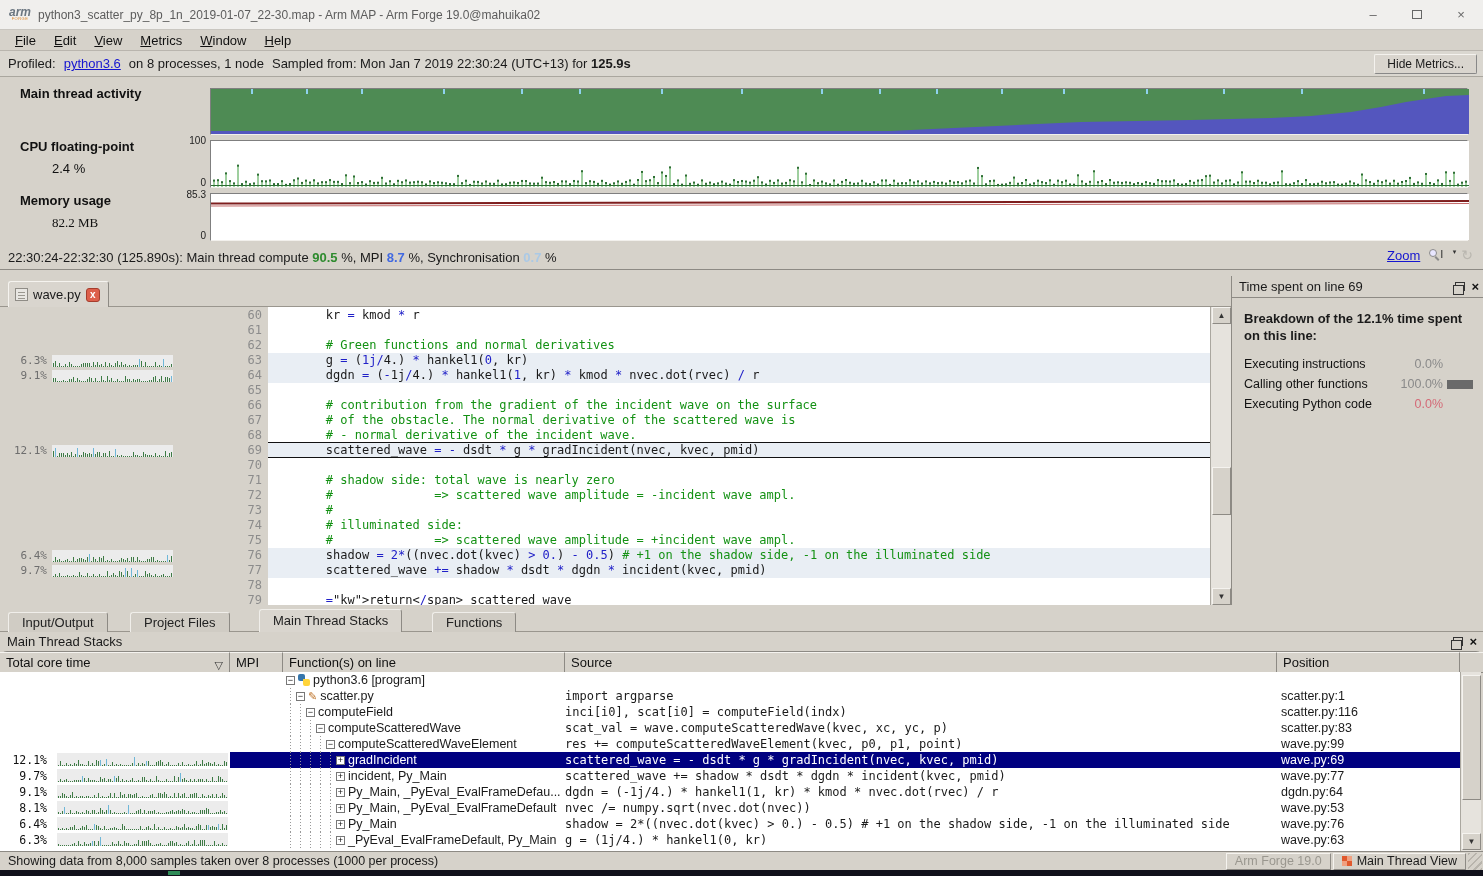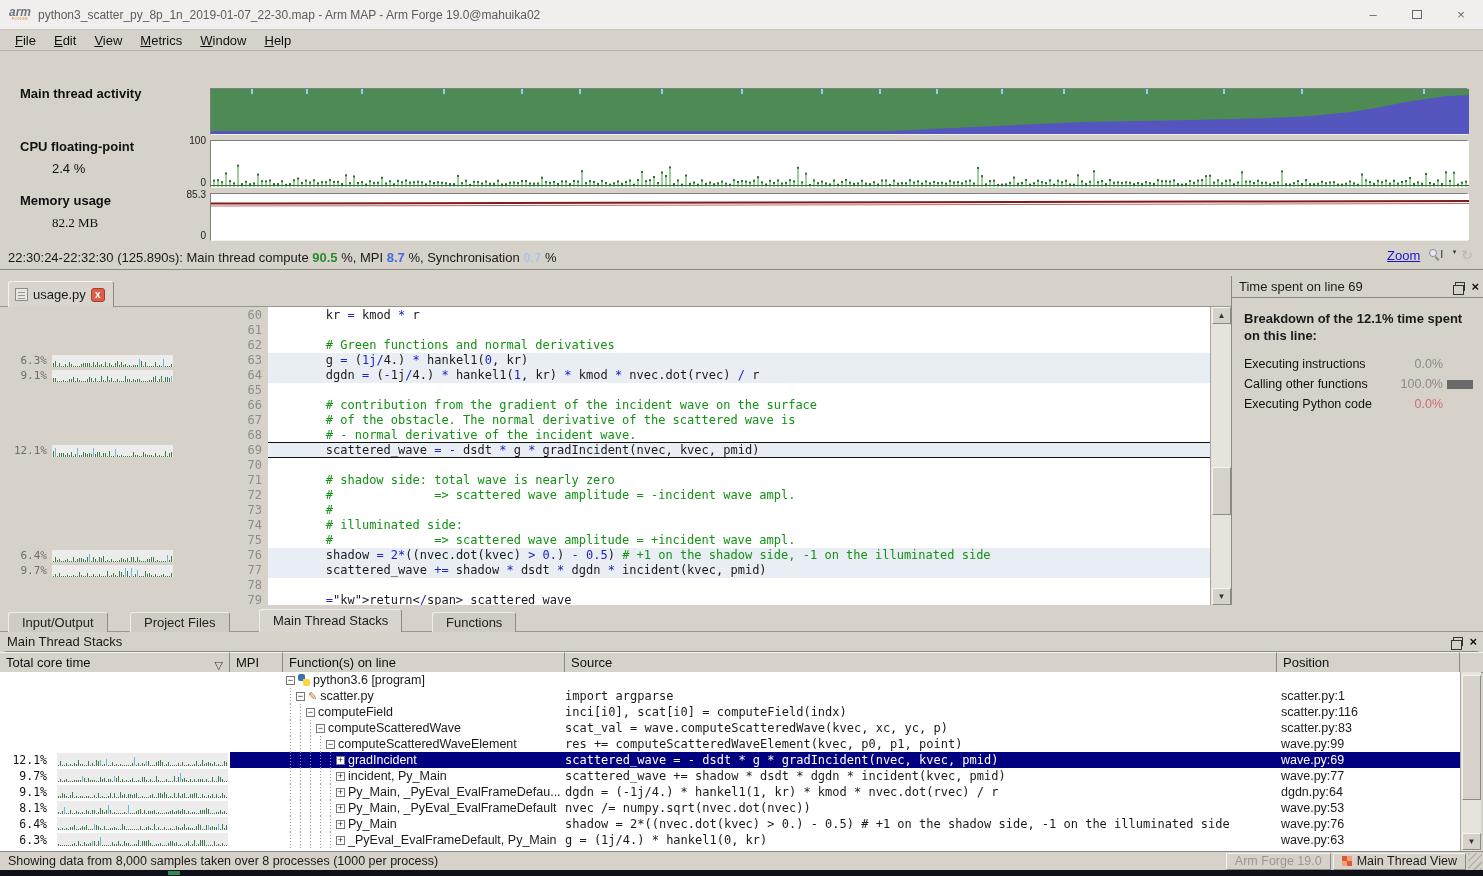--- a/index.html
+++ b/index.html
@@ -166,20 +166,27 @@
 
   <div id="menubar">
       <span class="menuitem"><u>F</u>ile</span>
       <span class="menuitem"><u>E</u>dit</span>
       <span class="menuitem"><u>V</u>iew</span>
       <span class="menuitem"><u>M</u>etrics</span>
       <span class="menuitem"><u>W</u>indow</span>
       <span class="menuitem"><u>H</u>elp</span>
     </div>
 
+  <div id="profilebar">
+    <span class="seg">Profiled:</span>
+    <span class="seg"><a class="link">python3.6</a></span>
+    <span class="seg">on 8 processes, 1 node</span>
+    <span class="seg" id="sampled"><span>Sampled from: Mon Jan 7 2019 22:30:24 (UTC+13) for</span> <b>125.9s</b></span>
+    <div id="hide-metrics">Hide Metrics...</div>
+  </div>
 
   <div id="metrics">
     <span class="mlabel" style="top:9px;">Main thread activity</span>
     <span class="mlabel" style="top:62px;">CPU floating-point</span>
     <span class="mvalue" style="top:84px;">2.4 %</span>
     <span class="mlabel" style="top:116px;">Memory usage</span>
     <span class="mvalue" style="top:138px;font-family:Liberation Serif, serif;">82.2 MB</span>
 
     <span class="axlab" style="left:176px; top:58px;">100</span>
     <span class="axlab" style="left:176px; top:100px;">0</span>
@@ -862,21 +869,21 @@
           <span class="ibeam">I</span>
         </span>
       <span class="listico-wrap"><span class="listico"></span><span class="listico-caret">▾</span></span>
       <span class="resetico">↻</span>
     </div>
   </div>
 
   <div id="tabbar">
     <div id="codetab">
       <span class="fileico"></span>
-      <span>usage.py</span>
+      <span>wave.py</span>
       <span class="closeico">x</span>
     </div>
   </div>
 
   <div id="editor">
     <div id="gutter">
         <div class="gut-row" style="top: 47px; left: 0px;">
           <span class="gut-pct">6.3%</span>
           <svg width="121" height="12" class="sparkbox">
             <rect x="0" y="0" width="121" height="12" fill="#ececec"></rect>

